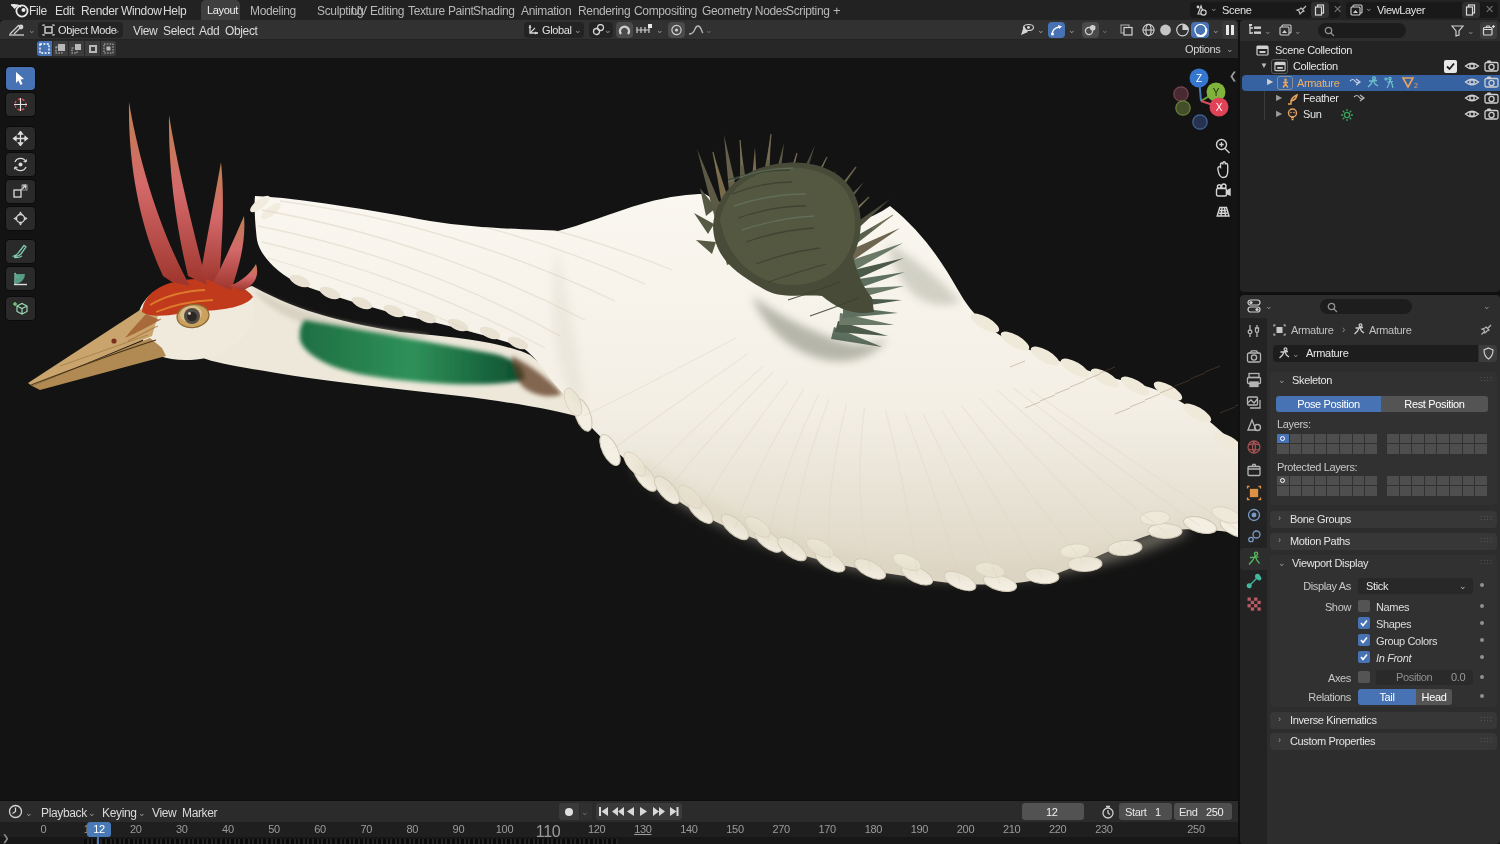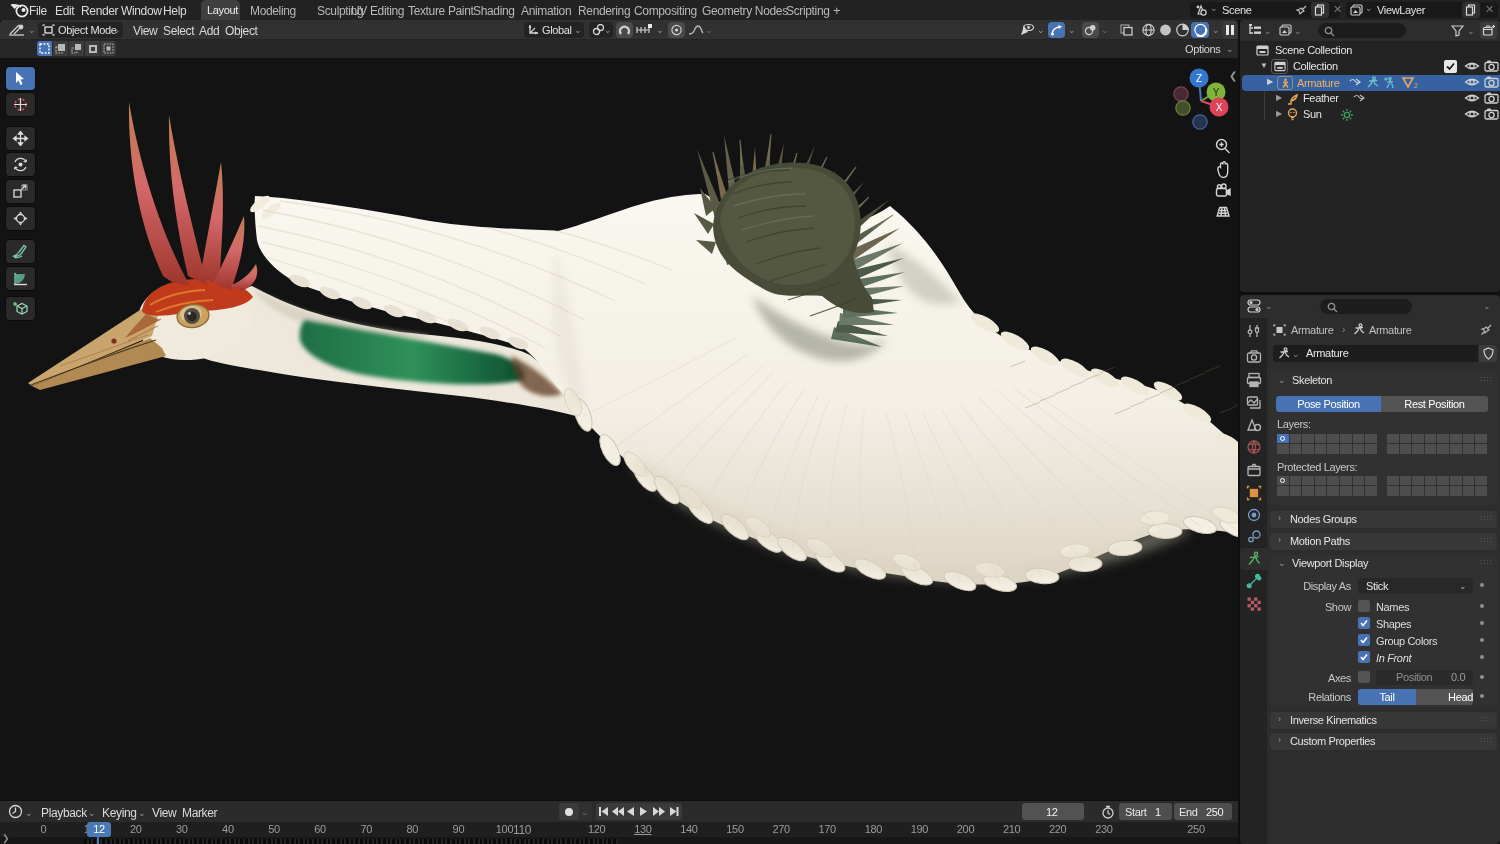--- a/index.html
+++ b/index.html
@@ -561,21 +561,21 @@
       <span class="abs" style="left:89.6px;top:1px;transform:translateX(-50%);color:#9b9b9b;font-size:11px;">10</span>
       <span class="abs" style="left:135.7px;top:1px;transform:translateX(-50%);color:#9b9b9b;font-size:11px;">20</span>
       <span class="abs" style="left:181.8px;top:1px;transform:translateX(-50%);color:#9b9b9b;font-size:11px;">30</span>
       <span class="abs" style="left:227.9px;top:1px;transform:translateX(-50%);color:#9b9b9b;font-size:11px;">40</span>
       <span class="abs" style="left:274.0px;top:1px;transform:translateX(-50%);color:#9b9b9b;font-size:11px;">50</span>
       <span class="abs" style="left:320.1px;top:1px;transform:translateX(-50%);color:#9b9b9b;font-size:11px;">60</span>
       <span class="abs" style="left:366.2px;top:1px;transform:translateX(-50%);color:#9b9b9b;font-size:11px;">70</span>
       <span class="abs" style="left:412.3px;top:1px;transform:translateX(-50%);color:#9b9b9b;font-size:11px;">80</span>
       <span class="abs" style="left:458.4px;top:1px;transform:translateX(-50%);color:#9b9b9b;font-size:11px;">90</span>
       <span class="abs" style="left:504.5px;top:1px;transform:translateX(-50%);color:#9b9b9b;font-size:11px;">100</span>
-      <span class="abs" style="left:522px;top:1px;transform:translateX(-50%);color:#9b9b9b;font-size:12px;">110</span>
+      <span class="abs" style="left:548px;top:1px;transform:translateX(-50%);color:#9b9b9b;font-size:16px;">110</span>
       <span class="abs" style="left:596.7px;top:1px;transform:translateX(-50%);color:#9b9b9b;font-size:11px;">120</span>
       <span class="abs" style="left:642.8px;top:1px;transform:translateX(-50%);color:#9b9b9b;font-size:11px;text-decoration:underline;">130</span>
       <span class="abs" style="left:688.9px;top:1px;transform:translateX(-50%);color:#9b9b9b;font-size:11px;">140</span>
       <span class="abs" style="left:735.0px;top:1px;transform:translateX(-50%);color:#9b9b9b;font-size:11px;">150</span>
       <span class="abs" style="left:781.1px;top:1px;transform:translateX(-50%);color:#9b9b9b;font-size:11px;">270</span>
       <span class="abs" style="left:827.2px;top:1px;transform:translateX(-50%);color:#9b9b9b;font-size:11px;">170</span>
       <span class="abs" style="left:873.3px;top:1px;transform:translateX(-50%);color:#9b9b9b;font-size:11px;">180</span>
       <span class="abs" style="left:919.4px;top:1px;transform:translateX(-50%);color:#9b9b9b;font-size:11px;">190</span>
       <span class="abs" style="left:965.5px;top:1px;transform:translateX(-50%);color:#9b9b9b;font-size:11px;">200</span>
       <span class="abs" style="left:1011.6px;top:1px;transform:translateX(-50%);color:#9b9b9b;font-size:11px;">210</span>
@@ -953,21 +953,21 @@
       <div class="abs" style="left:172.2px;top:191.4px;width:11.6px;height:9.4px;background:#4e4e4e;"></div>
       <div class="abs" style="left:184.8px;top:191.4px;width:11.6px;height:9.4px;background:#4e4e4e;"></div>
       <div class="abs" style="left:197.4px;top:191.4px;width:11.6px;height:9.4px;background:#4e4e4e;"></div>
       <div class="abs" style="left:210px;top:191.4px;width:11.6px;height:9.4px;background:#4e4e4e;"></div>
       <div class="abs" style="left:222.6px;top:191.4px;width:11.6px;height:9.4px;background:#4e4e4e;"></div>
       <div class="abs" style="left:235.2px;top:191.4px;width:11.6px;height:9.4px;background:#4e4e4e;"></div>
     </div>
 
   <div class="abs" style="left:30px;top:216px;width:227px;height:17px;background:#373737;border-radius:4px;"></div>
   <span class="abs" style="left:38px;top:218px;color:#9a9a9a;font-size:9px;">›</span>
-  <span class="abs" style="left:50px;top:218px;color:#e4e4e4;">Nodes Groups</span>
+  <span class="abs" style="left:50px;top:218px;color:#e4e4e4;">Bone Groups</span>
   <span class="abs" style="left:240px;top:218px;color:#6a6a6a;font-size:8px;letter-spacing:1px;">::::</span>
   <div class="abs" style="left:30px;top:238px;width:227px;height:17px;background:#373737;border-radius:4px;"></div>
   <span class="abs" style="left:38px;top:240px;color:#9a9a9a;font-size:9px;">›</span>
   <span class="abs" style="left:50px;top:240px;color:#e4e4e4;">Motion Paths</span>
   <span class="abs" style="left:240px;top:240px;color:#6a6a6a;font-size:8px;letter-spacing:1px;">::::</span>
 
   <div class="abs" style="left:30px;top:260px;width:227px;height:152px;background:#313131;border-radius:4px;"></div>
   <span class="abs" style="left:38px;top:263px;color:#9a9a9a;font-size:9px;">⌄</span>
   <span class="abs" style="left:52px;top:262px;color:#e4e4e4;">Viewport Display</span>
   <span class="abs" style="left:240px;top:262px;color:#6a6a6a;font-size:8px;letter-spacing:1px;">::::</span>
@@ -993,21 +993,21 @@
       <path d="M2,5 L4,7.5 L8,2.5" stroke="#fff" stroke-width="1.6" fill="none"></path>
     </svg>
   <span class="abs" style="left:136px;top:357px;color:#dedede;font-style:italic;">In Front</span>
   <span class="abs" style="left:111px;top:377px;color:#c8c8c8;transform:translateX(-100%);">Axes</span>
   <div class="abs" style="left:118px;top:376px;width:12px;height:12px;background:#545454;border-radius:2px;"></div>
   <div class="abs" style="left:136px;top:375px;width:97px;height:15px;background:#2a2a2a;border-radius:3px;"></div>
   <span class="abs" style="left:156px;top:376px;color:#8f8f8f;">Position</span>
   <span class="abs" style="left:211px;top:376px;color:#9a9a9a;">0.0</span>
   <span class="abs" style="left:111px;top:396px;color:#c8c8c8;transform:translateX(-100%);">Relations</span>
   <div class="abs" style="left:118px;top:394px;width:58px;height:16px;background:#4772b3;border-radius:3px 0 0 3px;text-align:center;color:#fff;line-height:16px;">Tail</div>
-  <div class="abs" style="left:176px;top:394px;width:57px;height:16px;background:#545454;border-radius:0 3px 3px 0;text-align:right;color:#fff;line-height:16px;">Head</div>
+  <div class="abs" style="left:176px;top:394px;width:36px;height:16px;background:#545454;border-radius:0 3px 3px 0;text-align:center;color:#fff;line-height:16px;">Head</div>
   <div id="pdots">
       <div class="abs" style="left:240px;top:288px;width:4px;height:4px;background:#909090;border-radius:50%;"></div>
       <div class="abs" style="left:240px;top:309px;width:4px;height:4px;background:#909090;border-radius:50%;"></div>
       <div class="abs" style="left:240px;top:326px;width:4px;height:4px;background:#909090;border-radius:50%;"></div>
       <div class="abs" style="left:240px;top:343px;width:4px;height:4px;background:#909090;border-radius:50%;"></div>
       <div class="abs" style="left:240px;top:360px;width:4px;height:4px;background:#909090;border-radius:50%;"></div>
       <div class="abs" style="left:240px;top:380px;width:4px;height:4px;background:#909090;border-radius:50%;"></div>
       <div class="abs" style="left:240px;top:399px;width:4px;height:4px;background:#909090;border-radius:50%;"></div>
     </div>
 

